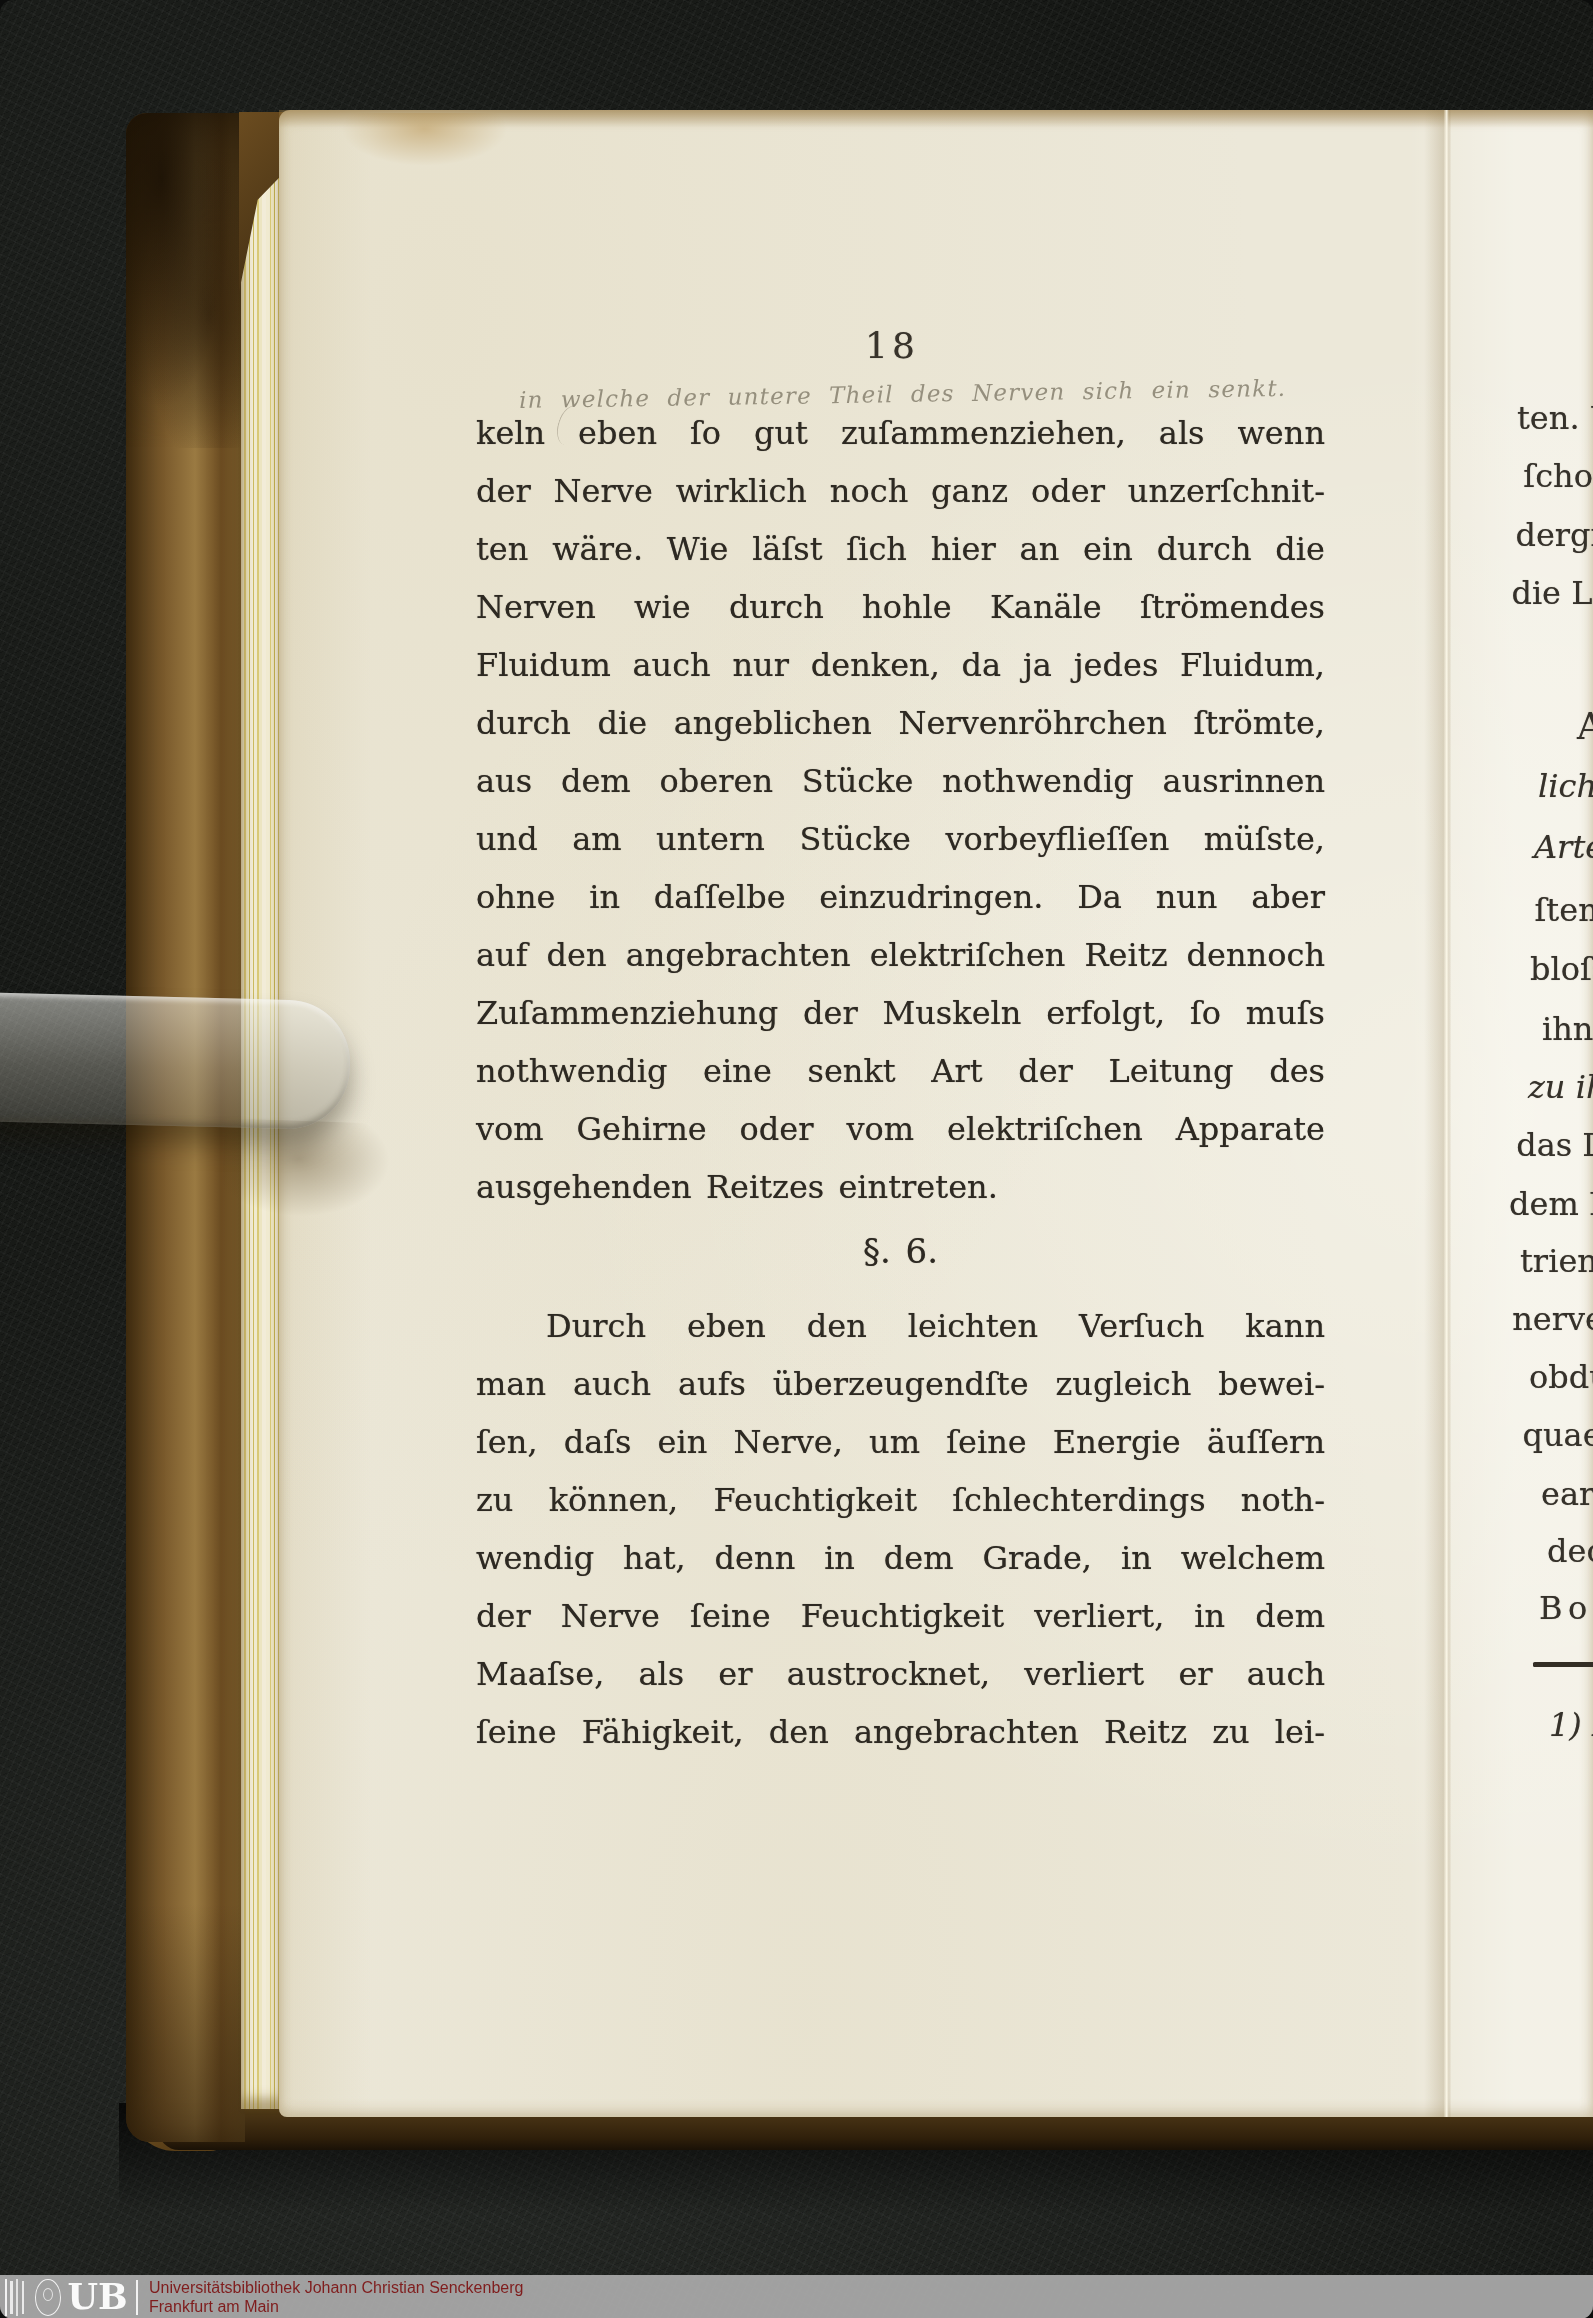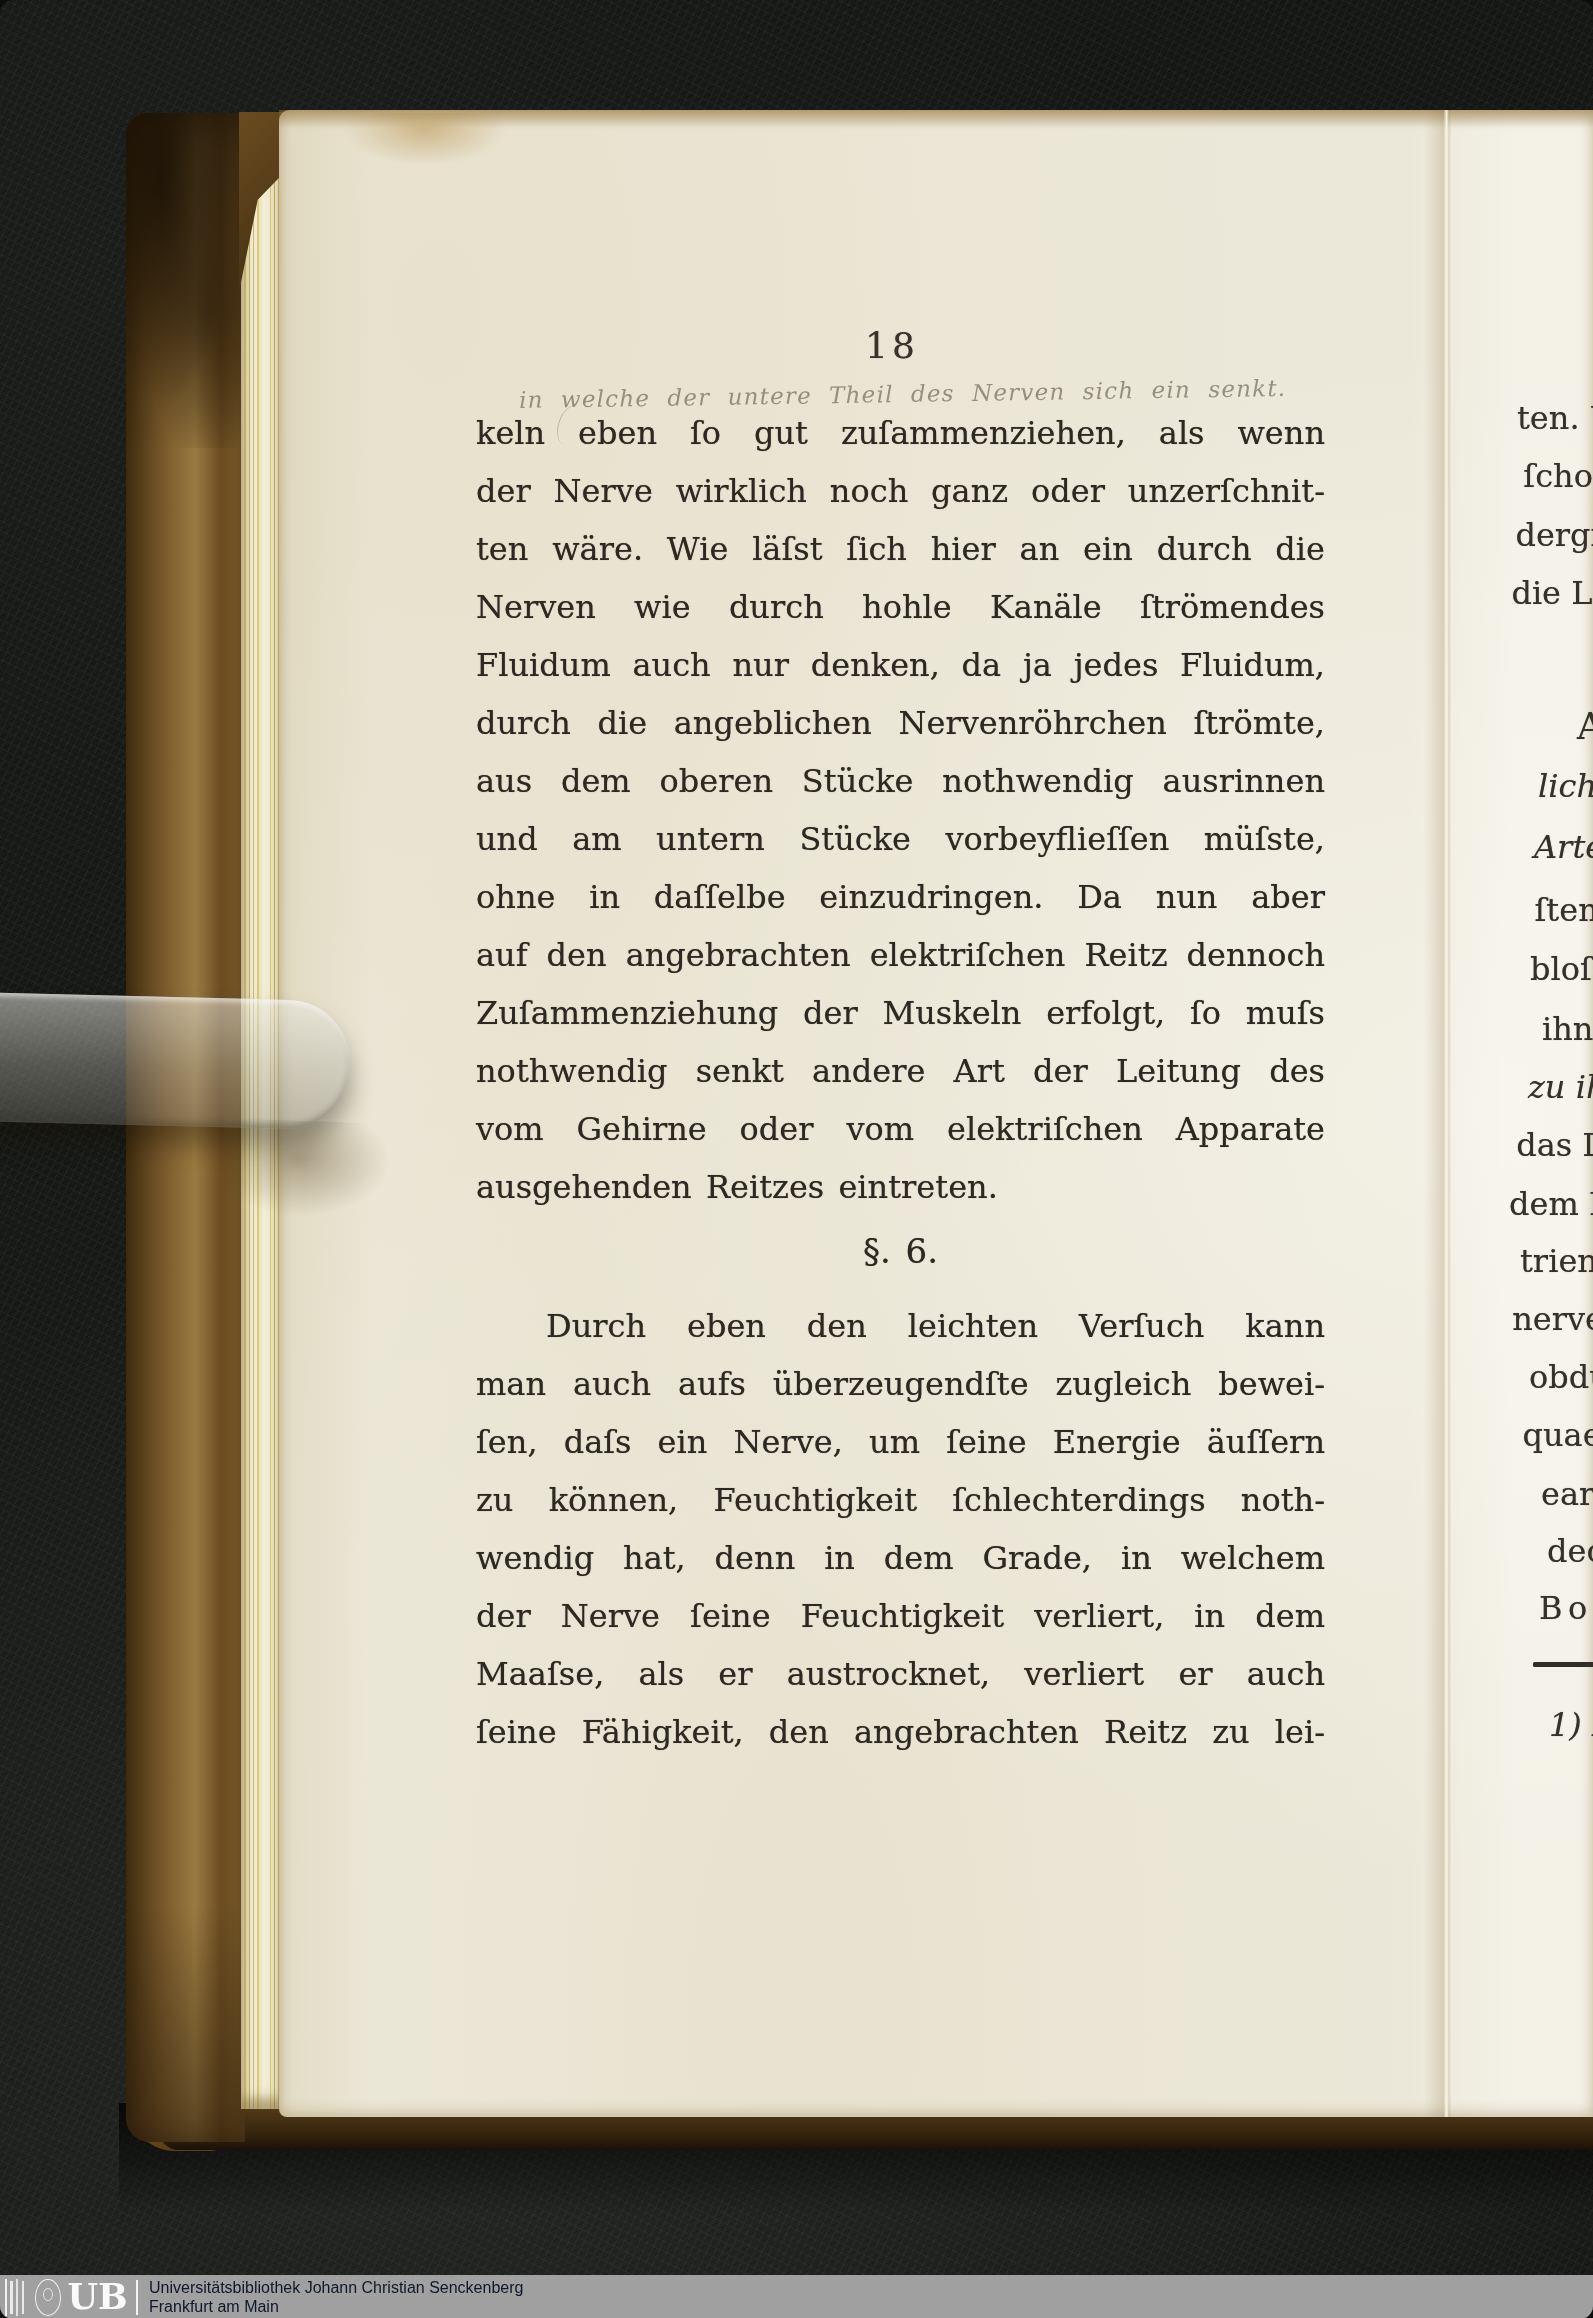--- a/index.html
+++ b/index.html
@@ -100,21 +100,21 @@
   .wm-lines span{display:block;width:2.4px;height:37px;background:#f2f2f2;margin-right:3.2px;}
   .wm-lines span:nth-child(2){height:33px;opacity:.9}
   .wm-lines span:nth-child(3){height:37px;opacity:.8}
   .wm-lines span:nth-child(4){height:33px;opacity:.9}
   .wm-portrait{width:24px;height:35px;border:1.6px solid #f2f2f2;border-radius:50%;
     margin:0 6.4px 0 8px;position:relative;}
   .wm-portrait:after{content:"";position:absolute;left:6.4px;top:8px;width:8px;height:11px;
     border:1.6px solid rgba(242,242,242,0.8);border-radius:50%;}
   .wm-ub{font-family:"DejaVu Serif", serif;font-weight:bold;font-size:35px;line-height:42px;color:#fafafa;}
   .wm-sep{width:2.4px;height:35px;background:#f2f2f2;margin:0 11px 0 8px;}
-  .wm-text{font-size:16px;line-height:19px;color:#0f172a;}
+  .wm-text{font-size:16px;line-height:19px;color:#7f1d1d;}
 </style>
 </head>
 <body>
 
 <div class="scene">
 
   <div class="book-shadow"></div>
   <div class="cover-corner"></div>
   <div class="cover-bottom"></div>
   <div class="spine"></div>
@@ -136,21 +136,21 @@
     <div class="tl">der Nerve wirklich noch ganz oder unzerſchnit-</div>
     <div class="tl">ten wäre.  Wie läſst ſich hier an ein durch die</div>
     <div class="tl">Nerven wie durch hohle Kanäle ſtrömendes</div>
     <div class="tl">Fluidum auch nur denken, da ja jedes Fluidum,</div>
     <div class="tl">durch die angeblichen Nervenröhrchen ſtrömte,</div>
     <div class="tl">aus dem oberen Stücke nothwendig ausrinnen</div>
     <div class="tl">und am untern Stücke vorbeyflieſſen müſste,</div>
     <div class="tl">ohne in daſſelbe einzudringen.  Da nun aber</div>
     <div class="tl">auf den angebrachten elektriſchen Reitz dennoch</div>
     <div class="tl">Zuſammenziehung der Muskeln erfolgt, ſo muſs</div>
-    <div class="tl">nothwendig senkt andere Art der Leitung des</div>
+    <div class="tl">nothwendig eine senkt Art der Leitung des</div>
     <div class="tl">vom Gehirne oder vom elektriſchen Apparate</div>
     <div class="tl end">ausgehenden Reitzes eintreten.</div>
     <div class="heading">§. 6.</div>
     <div class="tl indent">Durch eben den leichten Verſuch kann</div>
     <div class="tl">man auch aufs überzeugendſte zugleich bewei-</div>
     <div class="tl">ſen, daſs ein Nerve, um ſeine Energie äuſſern</div>
     <div class="tl">zu können, Feuchtigkeit ſchlechterdings noth-</div>
     <div class="tl">wendig hat, denn in dem Grade, in welchem</div>
     <div class="tl">der Nerve ſeine Feuchtigkeit verliert, in dem</div>
     <div class="tl">Maaſse, als er austrocknet, verliert er auch</div>

